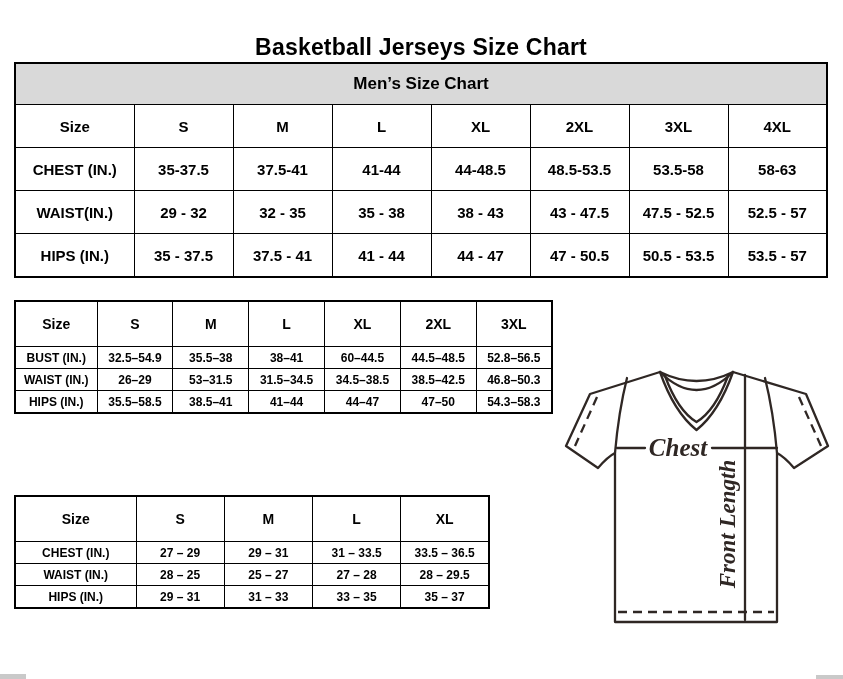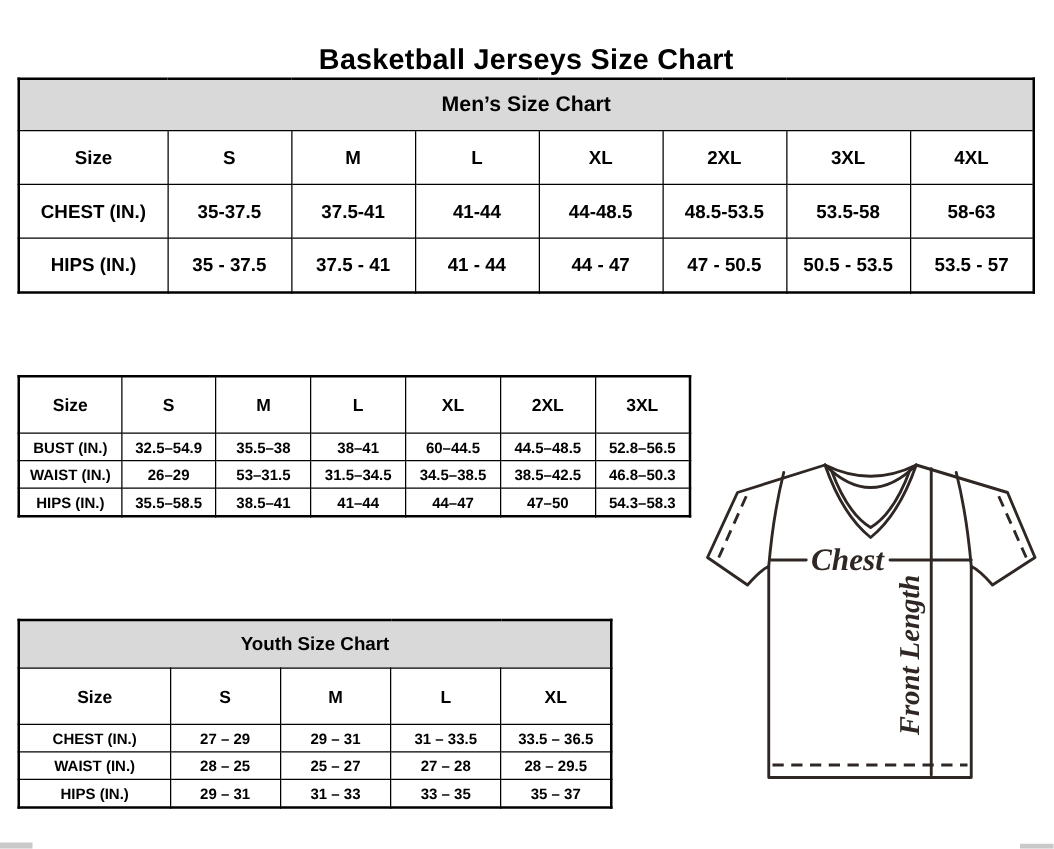--- a/index.html
+++ b/index.html
@@ -130,20 +130,30 @@
   </tr>
   <tr class="vals">
     <th>CHEST (IN.)</th>
     <td>35-37.5</td>
     <td>37.5-41</td>
     <td>41-44</td>
     <td>44-48.5</td>
     <td>48.5-53.5</td>
     <td>53.5-58</td>
     <td>58-63</td>
+  </tr>
+  <tr class="vals">
+    <th>WAIST(IN.)</th>
+    <td>29 - 32</td>
+    <td>32 - 35</td>
+    <td>35 - 38</td>
+    <td>38 - 43</td>
+    <td>43 - 47.5</td>
+    <td>47.5 - 52.5</td>
+    <td>52.5 - 57</td>
   </tr>
   <tr class="vals">
     <th>HIPS (IN.)</th>
     <td>35 - 37.5</td>
     <td>37.5 - 41</td>
     <td>41 - 44</td>
     <td>44 - 47</td>
     <td>47 - 50.5</td>
     <td>50.5 - 53.5</td>
     <td>53.5 - 57</td>
@@ -203,23 +213,20 @@
 
 <table class="size-table youth">
   <colgroup>
     <col style="width:121px">
       <col>
       <col>
       <col>
       <col>
   </colgroup>
   <tbody>
-      <tr class="band">
-    <td colspan="5">Youth Size Chart</td>
-  </tr>
   <tr class="cols">
     <th>Size</th>
     <th>S</th>
     <th>M</th>
     <th>L</th>
     <th>XL</th>
   </tr>
   <tr class="vals">
     <th>CHEST (IN.)</th>
     <td>27 – 29</td>

